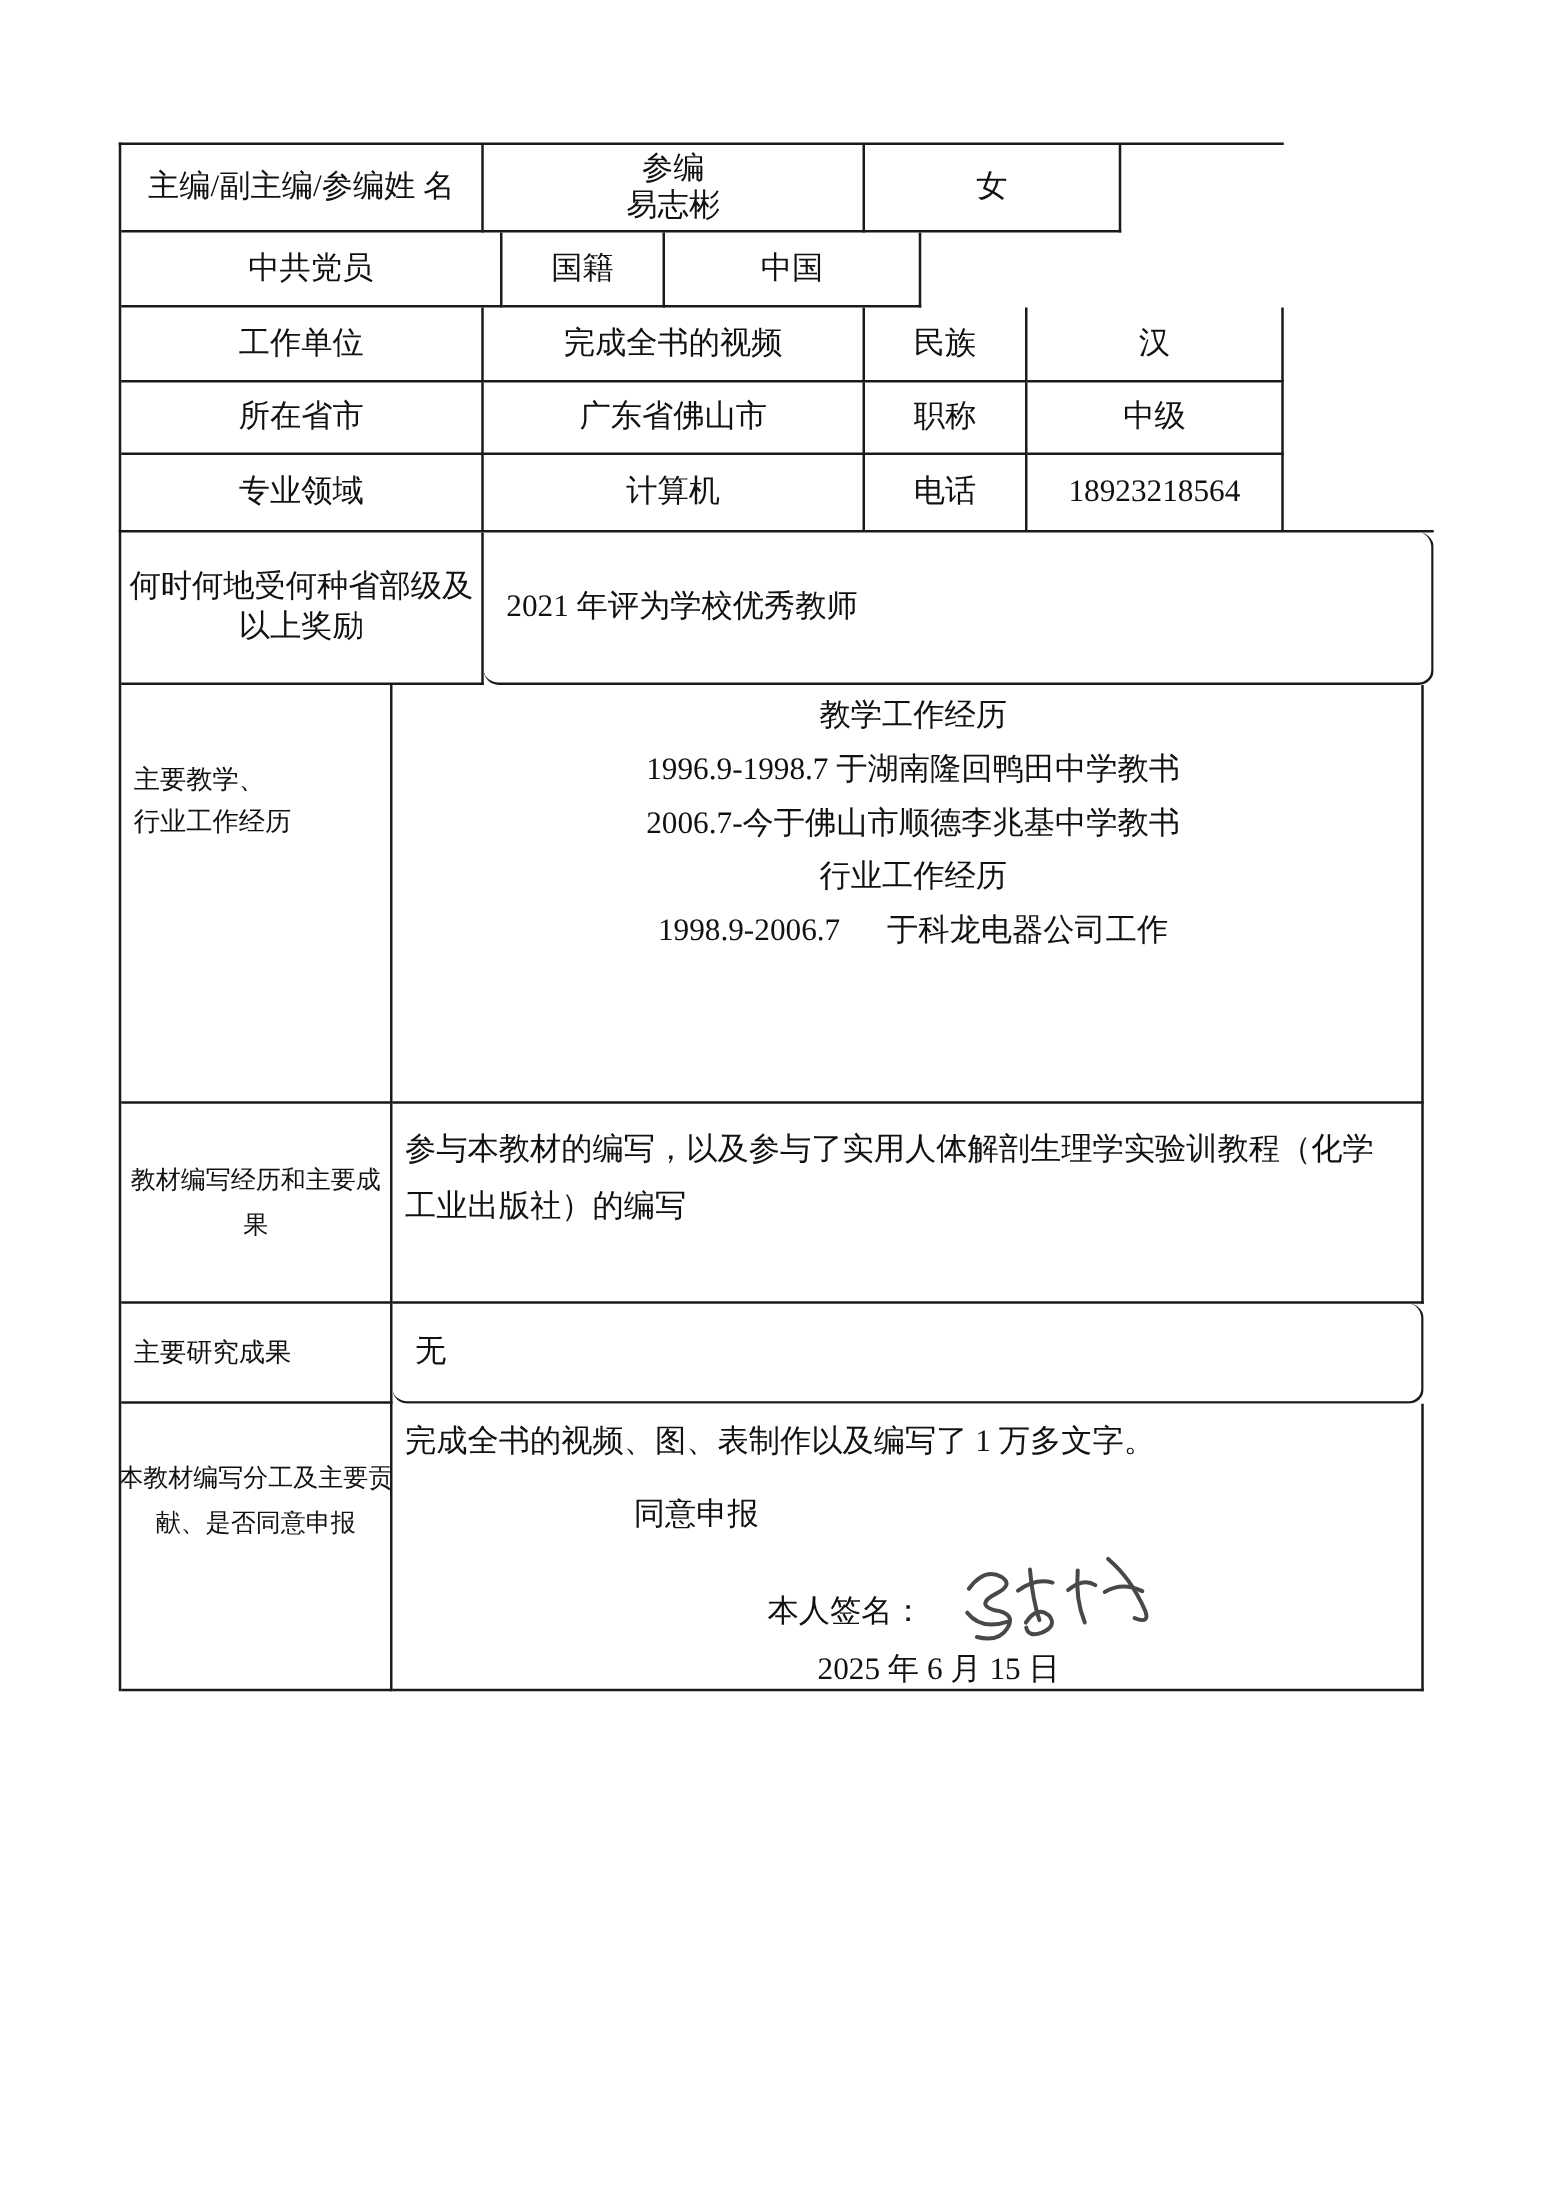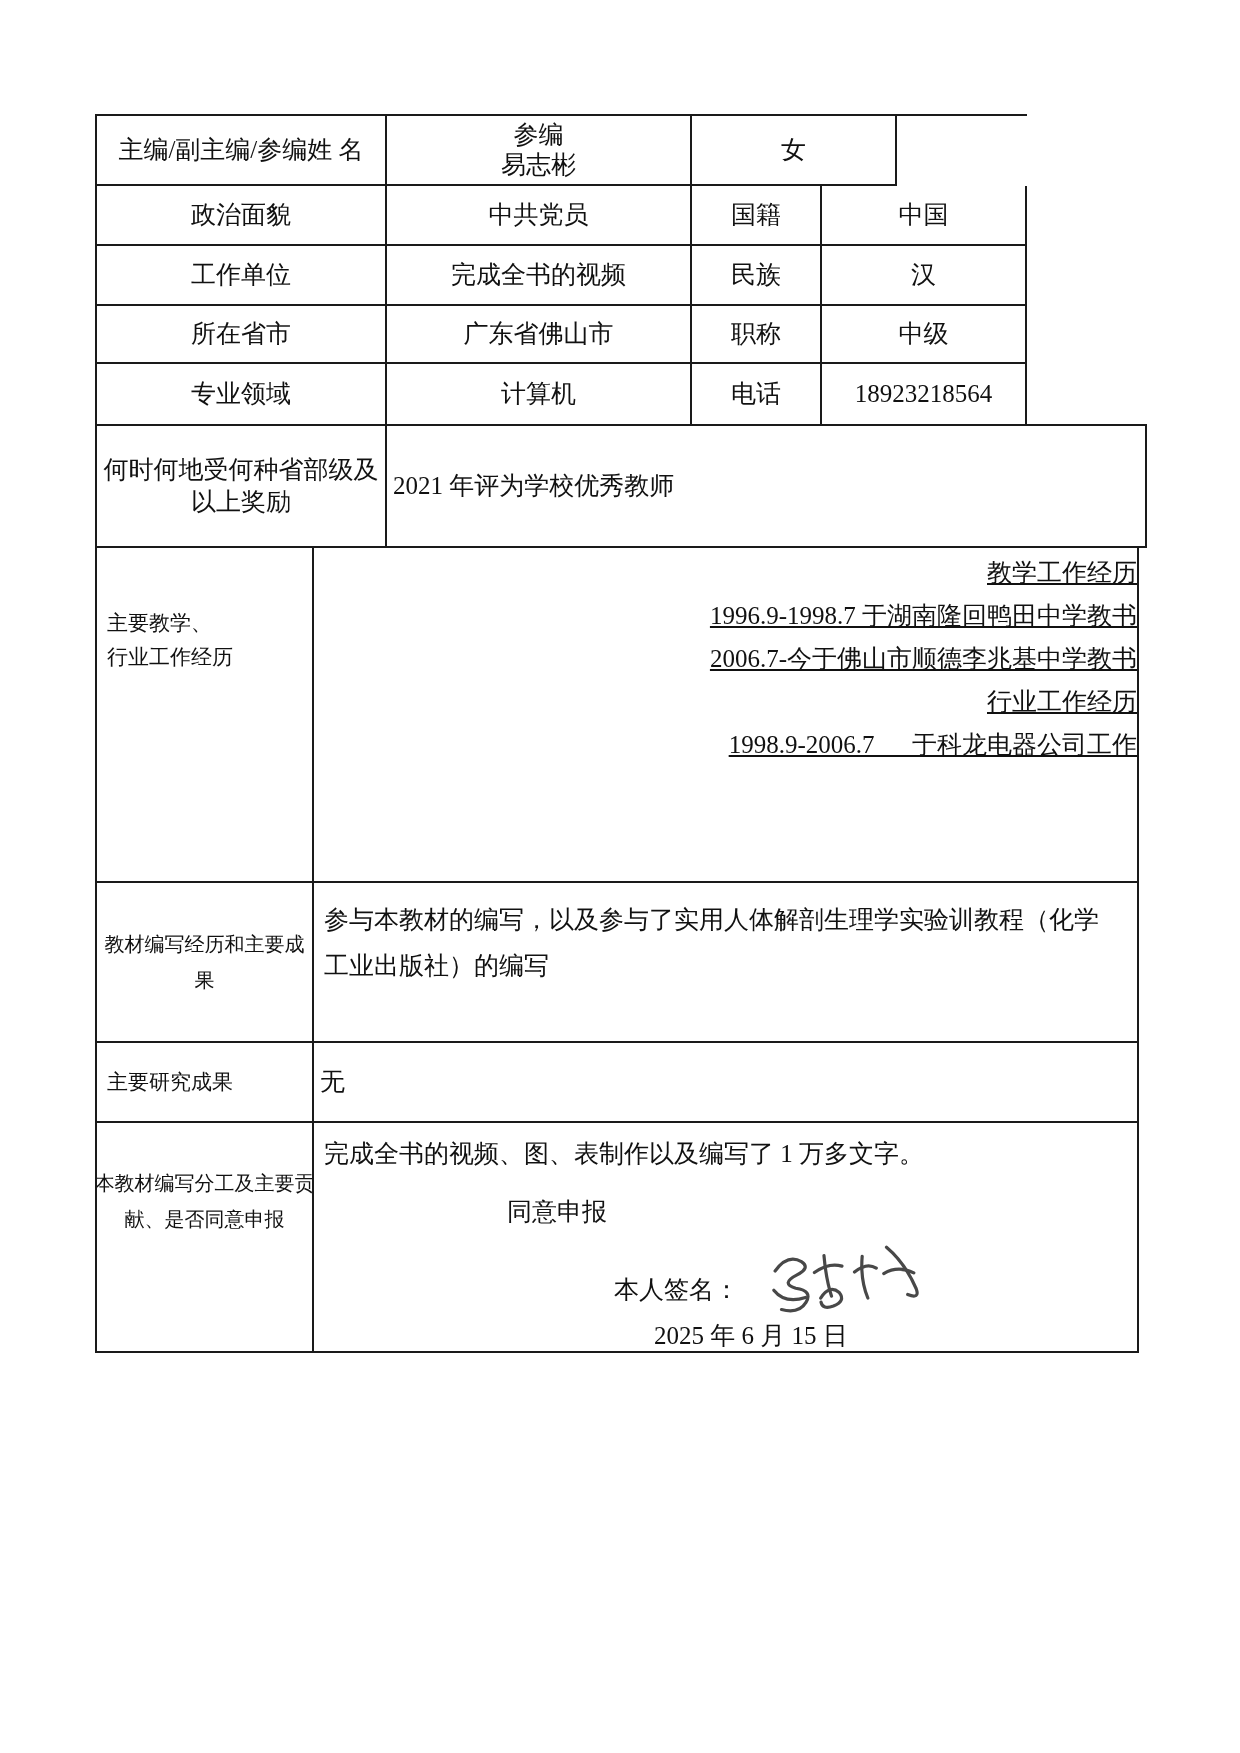--- a/index.html
+++ b/index.html
@@ -36,32 +36,32 @@
   .c-225 { width: 217px; } .c-825 { width: 825px; }
 
   
   .h-70 { height: 70px; } .h-60 { height: 60px; } .h-58 { height: 58px; }
   .h-122 { height: 122px; } .h-335 { height: 335px; } .h-160 { height: 160px; }
   .h-80 { height: 80px; } .h-230 { height: 230px; }
 
   .name-cell div { line-height: 30px; }
 
   
-  .cell.hleft { align-items: flex-start; text-align: left; padding-left: 6px; }
+  .cell.hleft { align-items: flex-start; text-align: left; padding-left: 18px; border-radius: 12px; }
 
   
   .cell.exp-label {
     align-items: flex-start; justify-content: flex-start;
     padding: 58px 0 0 10px; text-align: left;
     font-size: 21px; line-height: 34px;
   }
   
   .cell.exp-value {
-    align-items: flex-end; justify-content: flex-start;
-    padding: 3px 0 0 10px; text-align: left; line-height: 43px; text-decoration: underline;
+    align-items: center; justify-content: flex-start;
+    padding: 3px 0 0 10px; text-align: left; line-height: 43px;
   }
   .pre { white-space: pre; }
 
   
   .cell.small-label { font-size: 20px; line-height: 36px; }
   .cell.comp-value {
     align-items: flex-start; justify-content: flex-start;
     padding: 14px 14px 0 10px; text-align: left; line-height: 46px;
   }
 
@@ -92,23 +92,20 @@
         <div class="cell c-305 name-cell">
           <div>参编</div>
           <div>易志彬</div>
         </div>
         <div class="cell c-205">
           <span>女</span>
         </div>
       </div>
 
       <div class="row h-60">
-        <div class="cell c-290">
-          <span>政治面貌</span>
-        </div>
         <div class="cell c-305">
           <span>中共党员</span>
         </div>
         <div class="cell c-130">
           <span>国籍</span>
         </div>
         <div class="cell c-205">
           <span>中国</span>
         </div>
       </div>

